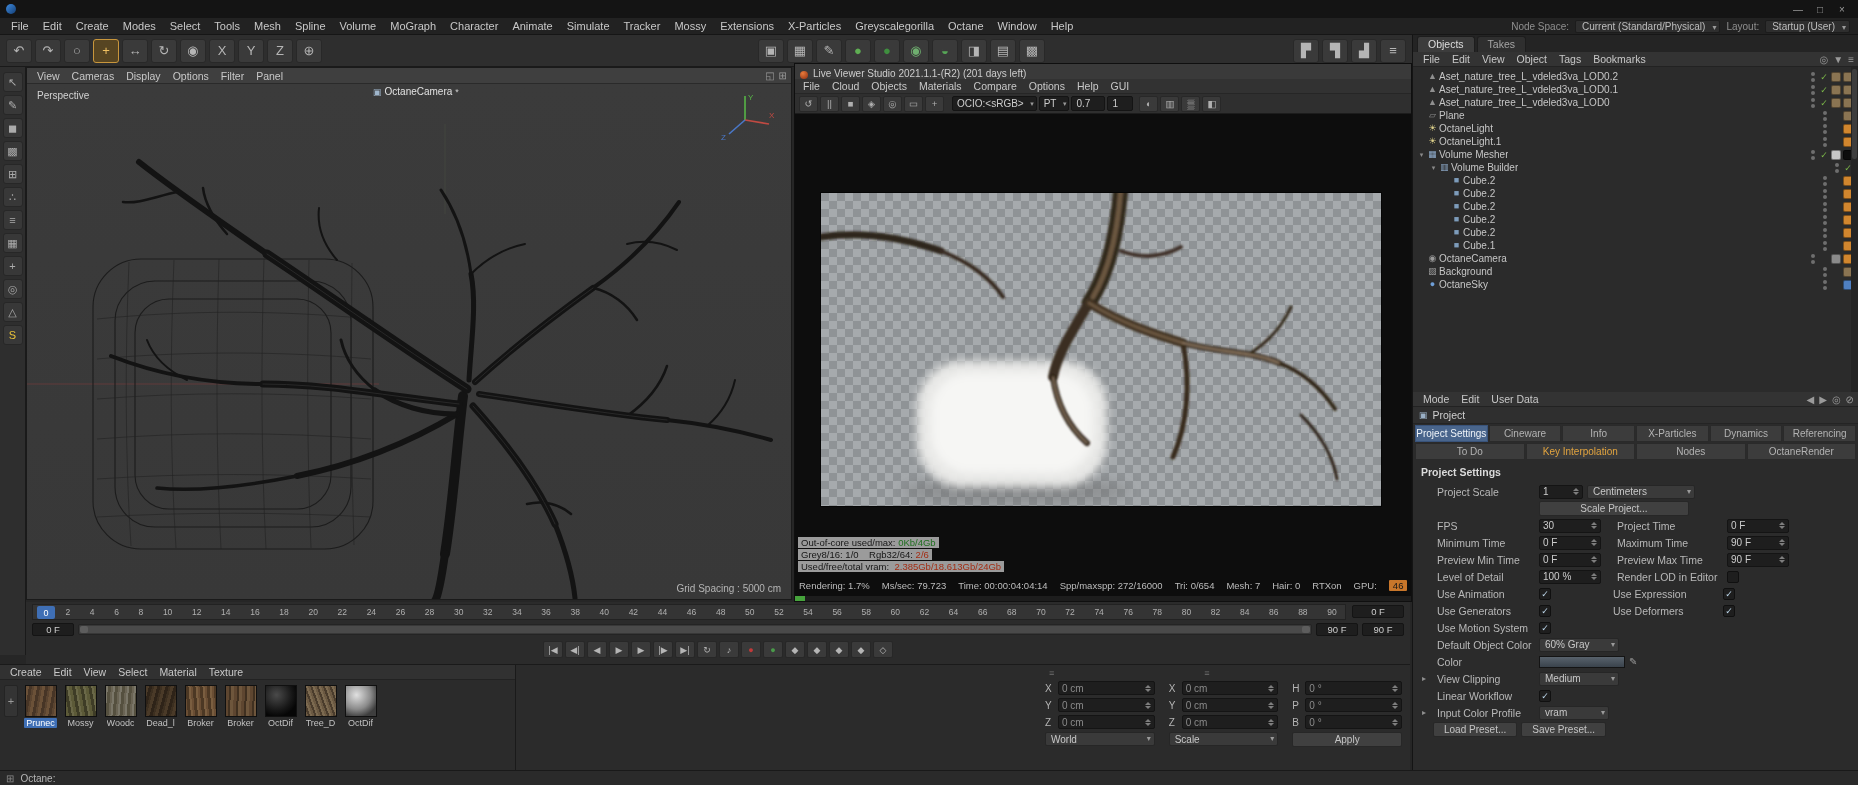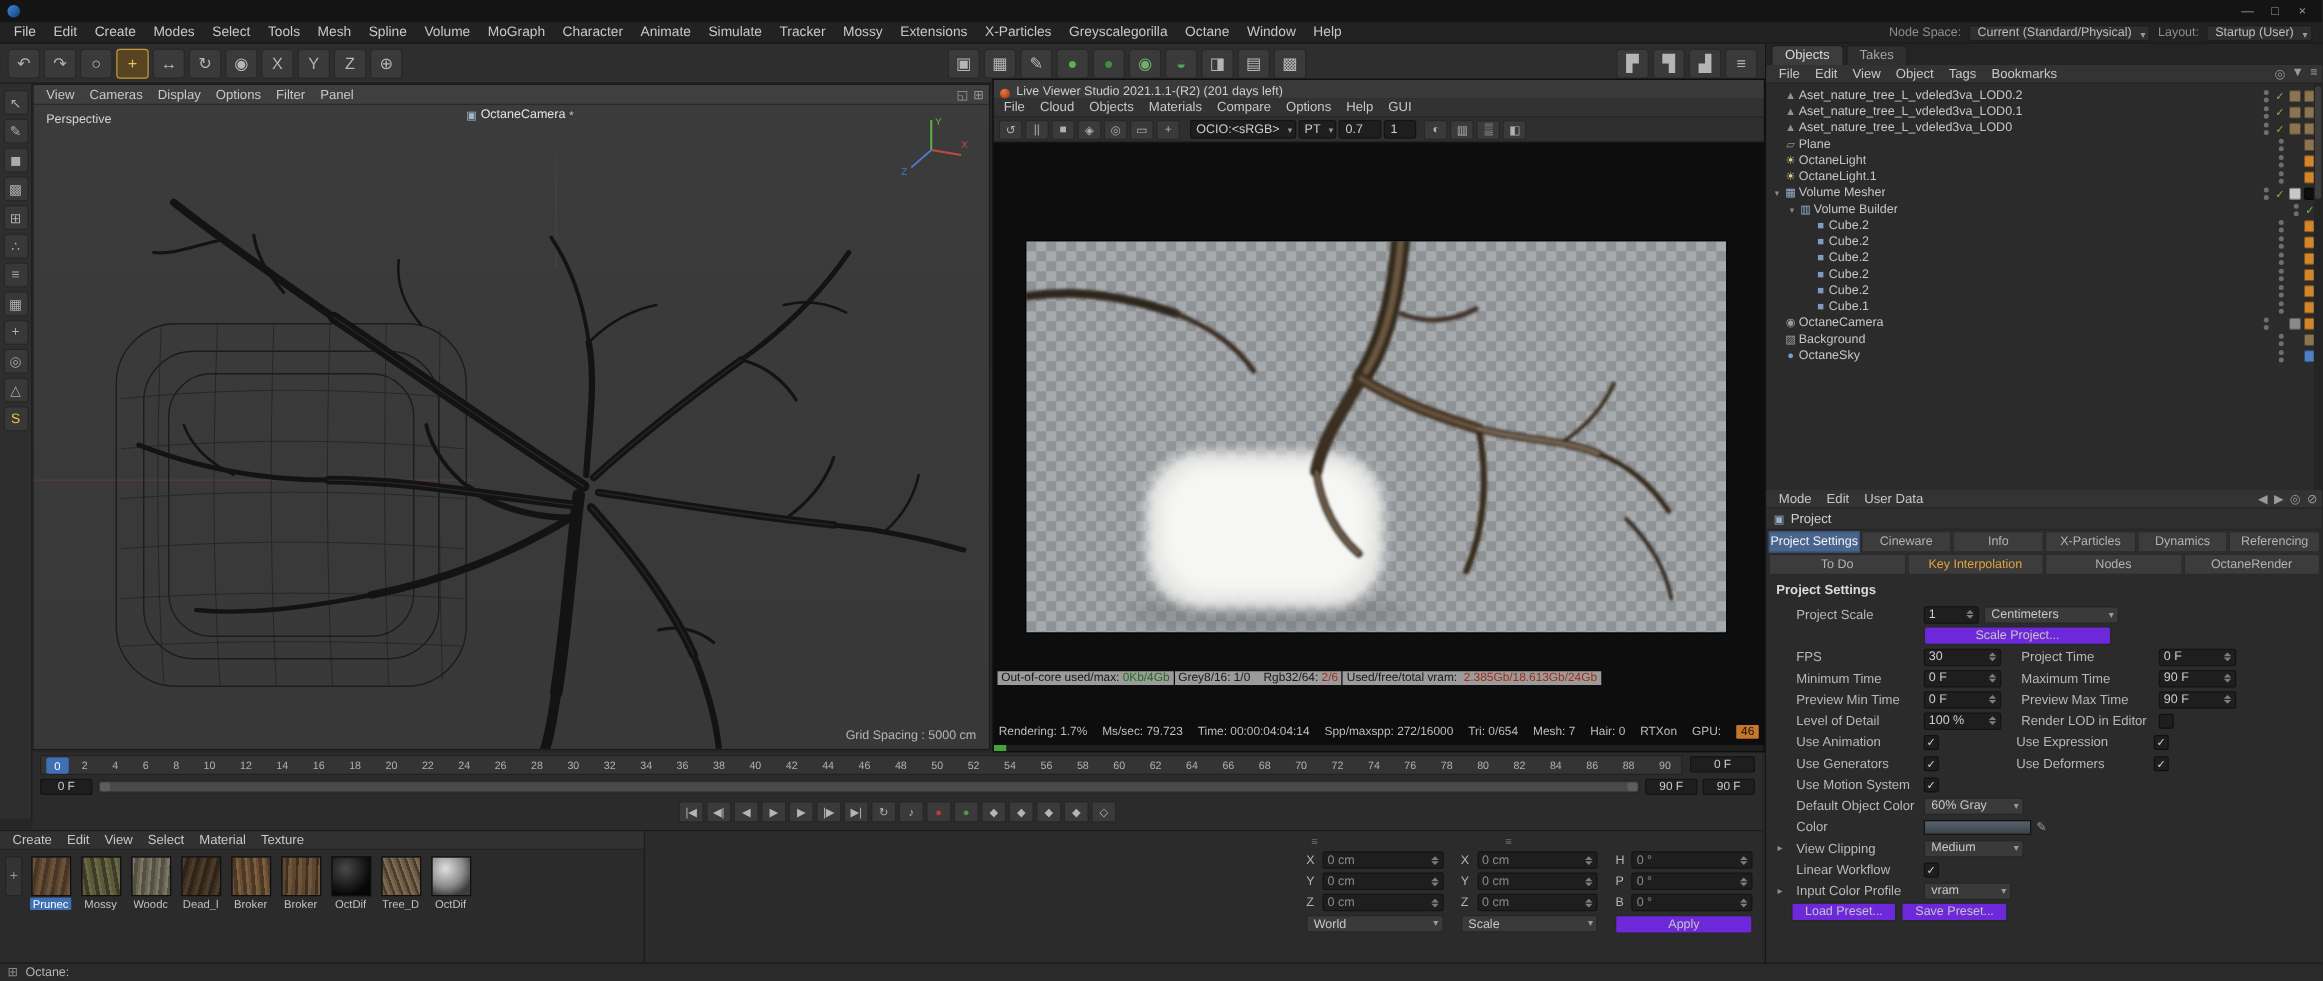--- a/index.html
+++ b/index.html
@@ -47,21 +47,21 @@
   .lv-title{height:15px;background:#3a3a3a;display:flex;gap:5px;align-items:flex-end;padding:0 5px;font-size:10px;color:#cdcdcd}
   .lv-logo{width:8px;height:8px;border-radius:50%;background:radial-gradient(circle at 35% 30%,#e87a3a,#8c2e12);flex:none}
   .lv-menu{height:15px;background:#323232;display:flex;align-items:center;padding:0 2px;font-size:10.5px;border-bottom:1px solid #262626}
   .lv-menu .menu-item{padding:0 6px}
   .lv-toolbar{height:20px;background:#2f2f2f;border-bottom:1px solid #1c1c1c;display:flex;gap:2px;align-items:center;padding:0 4px}
   .lv-tbtn{width:19px;height:16px;display:flex;align-items:center;justify-content:center;background:#3a3a3a;border:1px solid #282828;border-radius:2px;color:#b0b0b0;font-size:9.5px;flex:none}
   .lv-field{background:#1e1e1e;border:1px solid #141414;border-radius:2px;height:15px;padding:0 4px;display:flex;align-items:center;font-size:10px;color:#cdcdcd}
   .lv-stats-top{height:13px;background:#161616;display:flex;align-items:center;padding:0 4px;font-size:9.5px;color:#b5772e;white-space:nowrap;overflow:hidden}
   .lv-render{flex:1;position:relative;background:#0d0d0d;overflow:hidden}
   .lv-image{position:absolute;left:26px;top:79px;width:560px;height:313px;background-image:conic-gradient(#a6aaad 25%,#8f9396 0 50%,#a6aaad 0 75%,#8f9396 0);background-size:16px 16px;outline:1px solid #050505}
-  .lv-overlay{position:absolute;left:3px;top:423px;display:flex;flex-direction:row;gap:1px;font-size:9.5px}
+  .lv-overlay{position:absolute;left:3px;top:423px;display:flex;flex-direction:column;gap:1px;font-size:9.5px}
   .ov-line{background:#9b9b9b;color:#161616;padding:0 3px;width:fit-content;white-space:pre}
   .ov-val-green{color:#1e6e1e}
   .ov-val-red{color:#a32d14}
   .lv-status{position:absolute;left:4px;bottom:10px;display:flex;gap:12px;align-items:center;font-size:9.5px;color:#bdbdbd;white-space:nowrap}
   .gpu-badge{background:#c8762a;color:#161616;padding:0 4px;border-radius:1px}
   .lv-progress{position:absolute;left:0;bottom:0;width:100%;height:5px;background:#1d1d1d}
   .lv-progress .bar{height:100%;background:#46a33c}
 
   
   .right-panel{left:1412px;top:35px;width:446px;height:735px;background:#2b2b2b;border-left:1px solid #141414}
@@ -97,21 +97,21 @@
   .alabel{width:102px;color:#b8b8b8;padding-left:4px;white-space:nowrap;overflow:hidden;flex:none}
   .alabel2{width:118px;color:#b8b8b8;padding-left:12px;white-space:nowrap;overflow:hidden;flex:none}
   .afield{width:62px;height:14px;background:#1e1e1e;border:1px solid #141414;border-radius:2px;display:flex;align-items:center;padding:0 3px;font-size:10px;color:#cdcdcd;position:relative;flex:none}
   .afield .spin{margin-left:auto;display:flex;flex-direction:column;gap:1px}
   .spin b,.spin i{display:block;width:0;height:0;border-left:3px solid transparent;border-right:3px solid transparent}
   .spin b{border-bottom:3px solid #7e7e7e}
   .spin i{border-top:3px solid #7e7e7e}
   .acombo{height:14px;background:#3a3a3a;border:1px solid #262626;border-radius:2px;display:flex;align-items:center;padding:0 14px 0 5px;font-size:10px;color:#c8c8c8;position:relative;flex:none;white-space:nowrap}
   .acombo::after{content:"▾";position:absolute;right:3px;top:1px;font-size:8px;color:#9a9a9a}
   .chk{width:12px;height:12px;background:#1e1e1e;border:1px solid #101010;border-radius:2px;display:flex;align-items:center;justify-content:center;font-size:9px;color:#bcd6ea;flex:none}
-  .abtn{height:15px;background:#6d28d9;border:1px solid #272727;border-radius:2px;padding:0 10px;font-size:10px;color:#c5c5c5;display:flex;align-items:center;flex:none}
+  .abtn{height:15px;background:#404040;border:1px solid #272727;border-radius:2px;padding:0 10px;font-size:10px;color:#c5c5c5;display:flex;align-items:center;flex:none}
   .swatch{width:86px;height:12px;border:1px solid #141414;background:linear-gradient(#58626c,#3a434c);flex:none}
   .pen-icon{color:#9a9a9a;font-size:10px}
 
   
   .timeline{left:26px;top:602px;width:1384px;height:62px;background:#2b2b2b}
   .ruler{position:absolute;left:6px;top:2px;right:64px;height:16px;background:#343434;border:1px solid #222;display:flex;align-items:center;justify-content:space-between;padding:0 8px;font-size:8.5px;color:#b0b0b0}
   .ruler .tick{flex:none}
   .cur-marker{position:absolute;left:4px;top:1px;width:18px;height:13px;background:#3f6fb5;color:#fff;font-size:9px;display:flex;align-items:center;justify-content:center;border-radius:2px}
   .tl-field{height:13px;background:#1e1e1e;border:1px solid #141414;border-radius:2px;display:flex;align-items:center;justify-content:center;font-size:9.5px;color:#cdcdcd;padding:0 4px}
   .ruler-field{position:absolute;right:6px;top:3px;width:52px}

